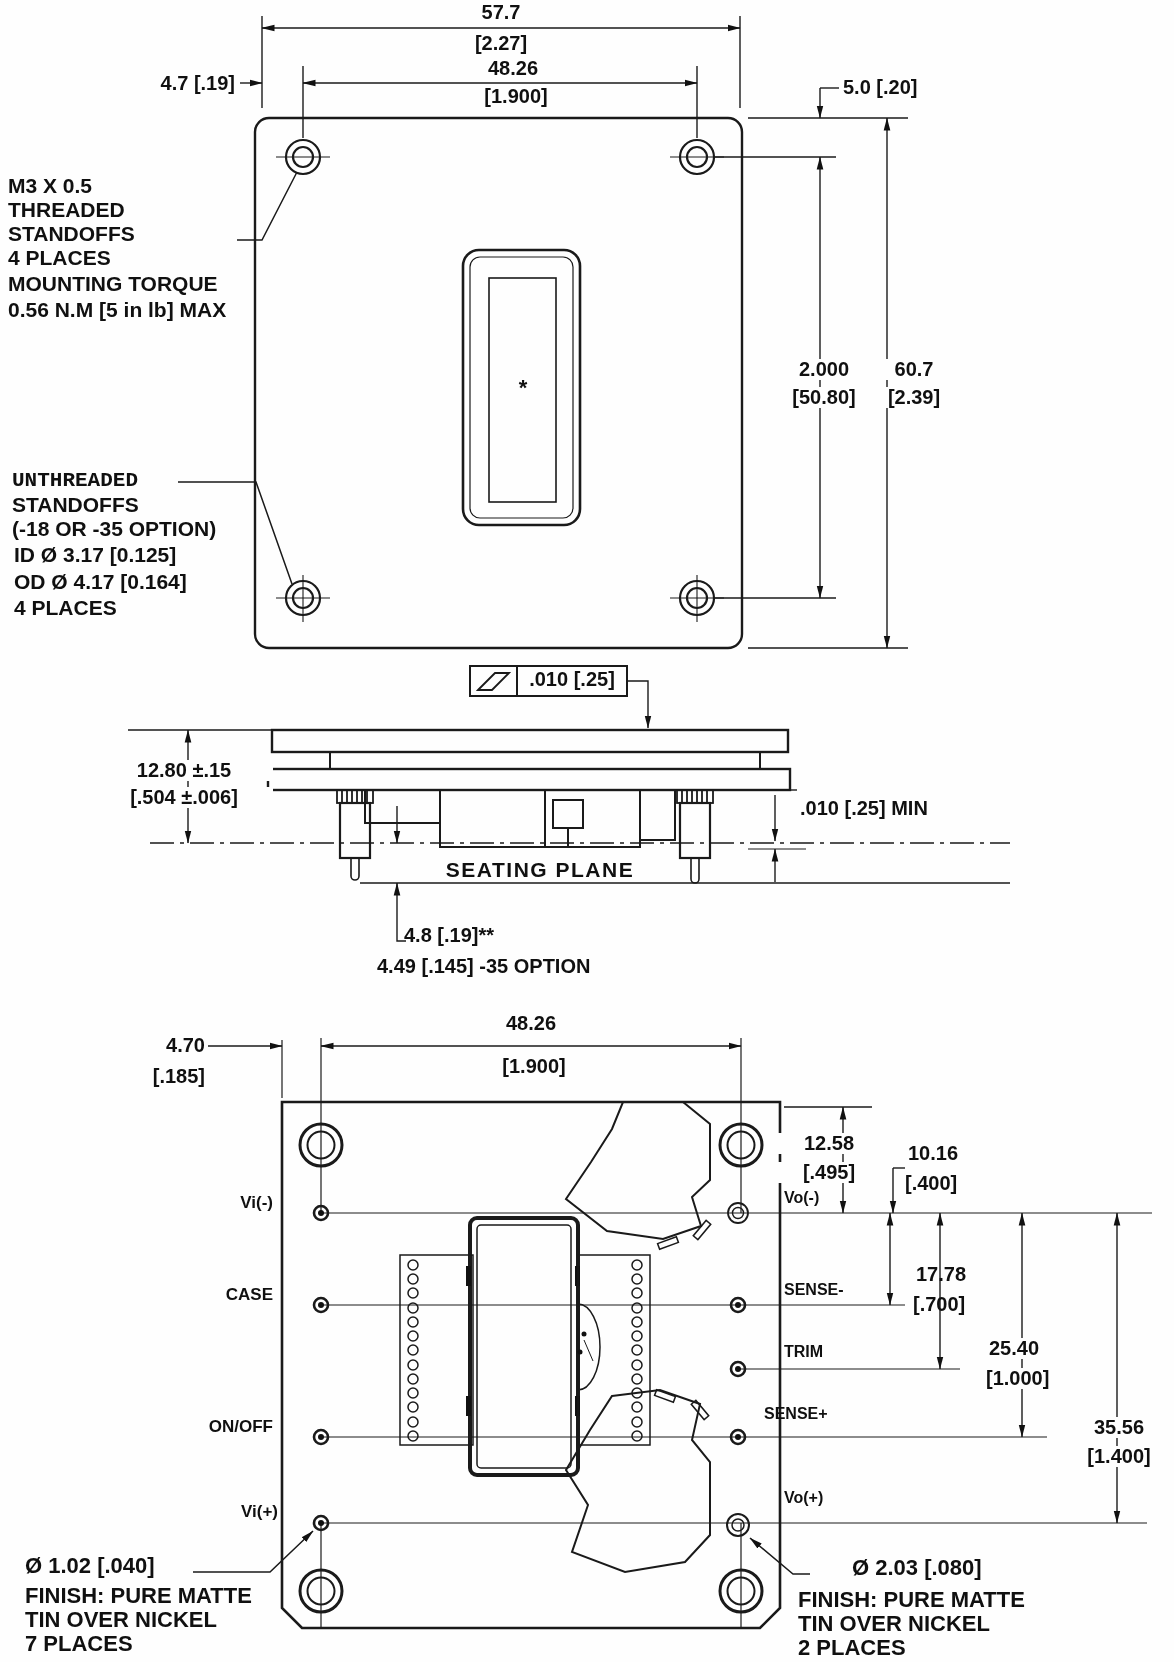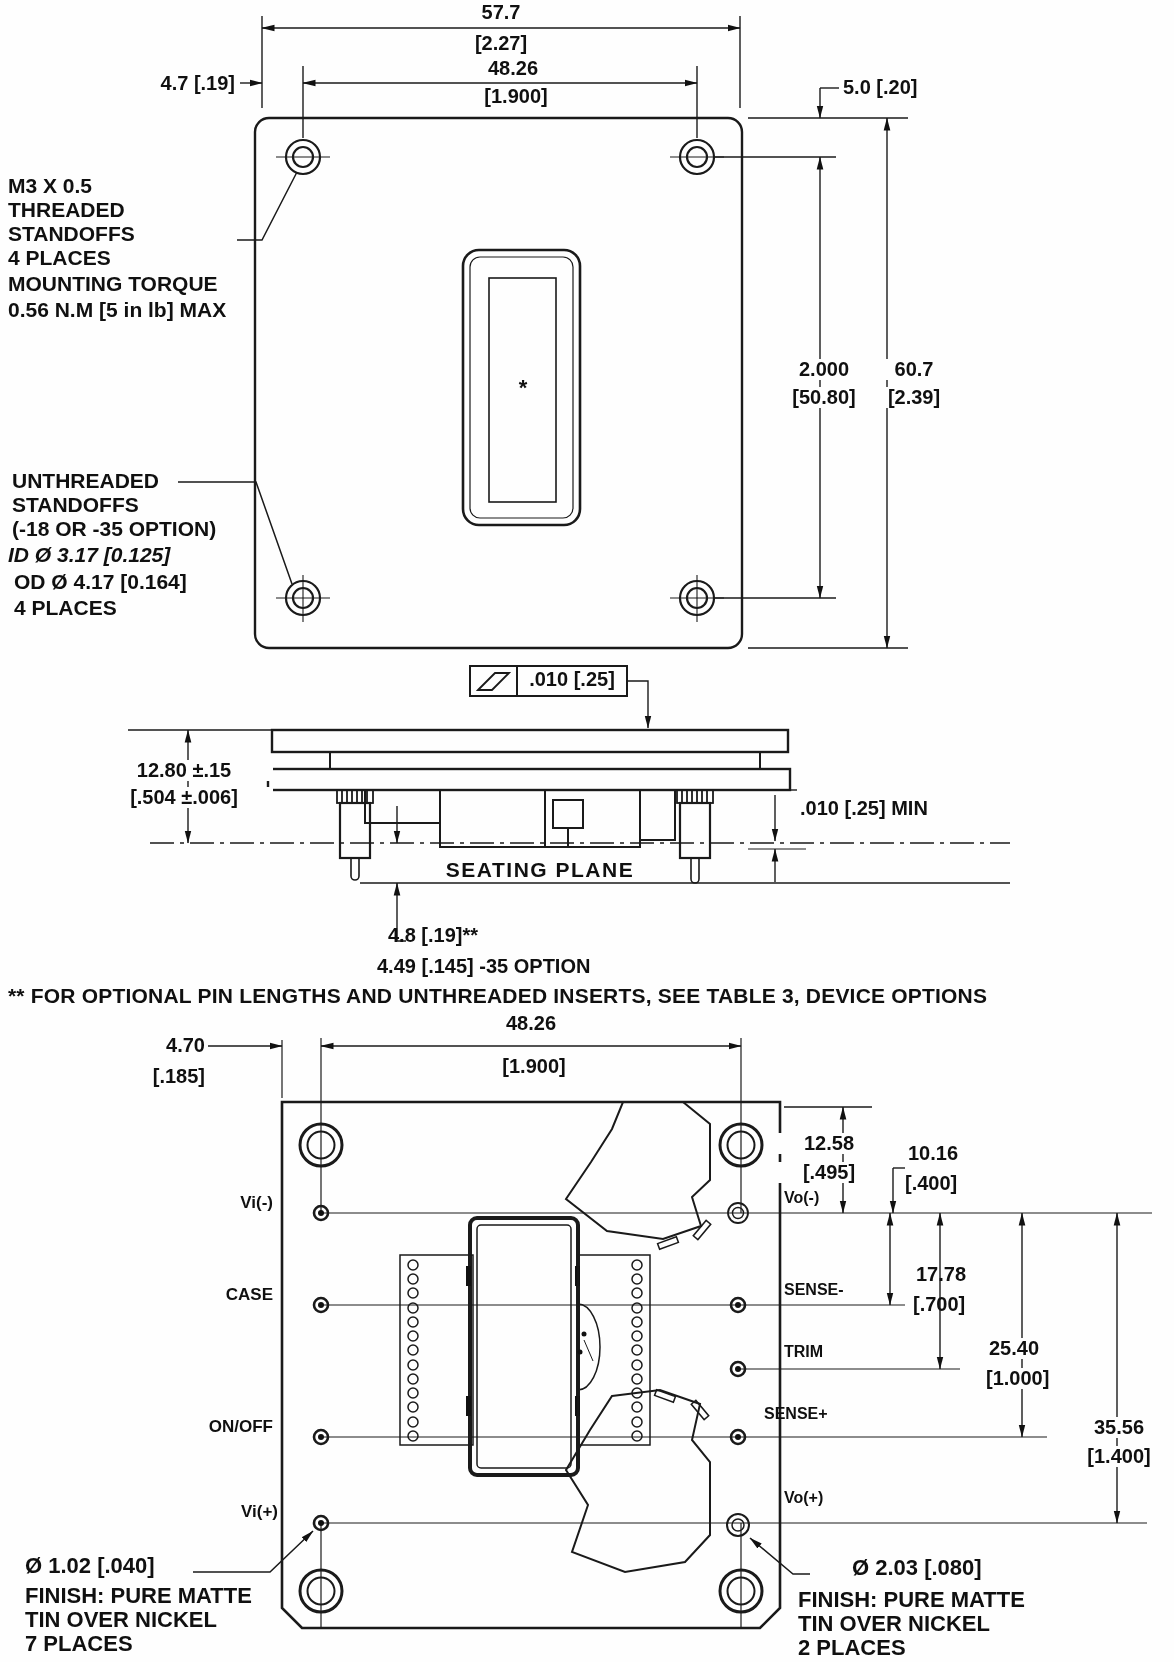--- a/index.html
+++ b/index.html
@@ -310,36 +310,35 @@
   <div class="t c bg" style="left:863px;top:359px;width:96px;">60.7</div>
   <div class="t c bg" style="left:863px;top:387px;width:96px;">[2.39]</div>
 
   <div class="t n" style="left:8px;top:175px;">M3 X 0.5</div>
   <div class="t n" style="left:8px;top:199px;">THREADED</div>
   <div class="t n" style="left:8px;top:223px;">STANDOFFS</div>
   <div class="t n" style="left:8px;top:247px;">4 PLACES</div>
   <div class="t n" style="left:8px;top:273px;text-align:center;">MOUNTING TORQUE</div>
   <div class="t n" style="left:8px;top:299px;">0.56 N.M [5 in lb] MAX</div>
 
-  <div class="t n" style="left:12px;top:470px;">UNTHREADED</div>
+  <div class="t n" style="left:12px;top:470px;font-family:Liberation Mono, monospace;">UNTHREADED</div>
   <div class="t n" style="left:12px;top:494px;">STANDOFFS</div>
   <div class="t n" style="left:12px;top:518px;">(-18 OR -35 OPTION)</div>
-  <div class="t n" style="left:8px;top:544px;font-style:italic;">ID Ø 3.17 [0.125]</div>
+  <div class="t n" style="left:14px;top:544px;">ID Ø 3.17 [0.125]</div>
   <div class="t n" style="left:14px;top:571px;">OD Ø 4.17 [0.164]</div>
   <div class="t n" style="left:14px;top:597px;">4 PLACES</div>
   <div class="t c s22" style="left:508px;top:376px;width:30px;">*</div>
 
   <div class="t c" style="left:519px;top:669px;width:106px;">.010  [.25]</div>
   <div class="t c bg" style="left:95px;top:760px;width:172px;">12.80 ±.15</div>
   <div class="t c bg" style="left:95px;top:787px;width:172px;">[.504 ±.006]</div>
   <div class="t" style="left:800px;top:778px;margin-top:20px;">.010 [.25] MIN</div>
   <div class="t c sp" style="left:438px;top:847px;width:204px;">SEATING  PLANE</div>
-  <div class="t" style="left:388px;top:925px;">4.8 [.19]**</div>
+  <div class="t" style="left:404px;top:925px;">4.8 [.19]**</div>
   <div class="t" style="left:377px;top:956px;">4.49 [.145] -35 OPTION</div>
-  <div class="t fn" style="left:8px;top:985px;">** FOR OPTIONAL PIN LENGTHS AND UNTHREADED INSERTS, SEE TABLE 3, DEVICE OPTIONS</div>
 
   <div class="t r" style="left:105px;top:1035px;width:100px;">4.70</div>
   <div class="t r" style="left:95px;top:1066px;width:110px;">[.185]</div>
   <div class="t c" style="left:481px;top:1013px;width:100px;">48.26</div>
   <div class="t c" style="left:484px;top:1056px;width:100px;">[1.900]</div>
   <div class="t c bg" style="left:778px;top:1133px;width:96px;">12.58</div>
   <div class="t c bg" style="left:778px;top:1162px;width:96px;">[.495]</div>
   <div class="t" style="left:908px;top:1143px;">10.16</div>
   <div class="t" style="left:905px;top:1173px;">[.400]</div>
   <div class="t" style="left:916px;top:1264px;">17.78</div>

